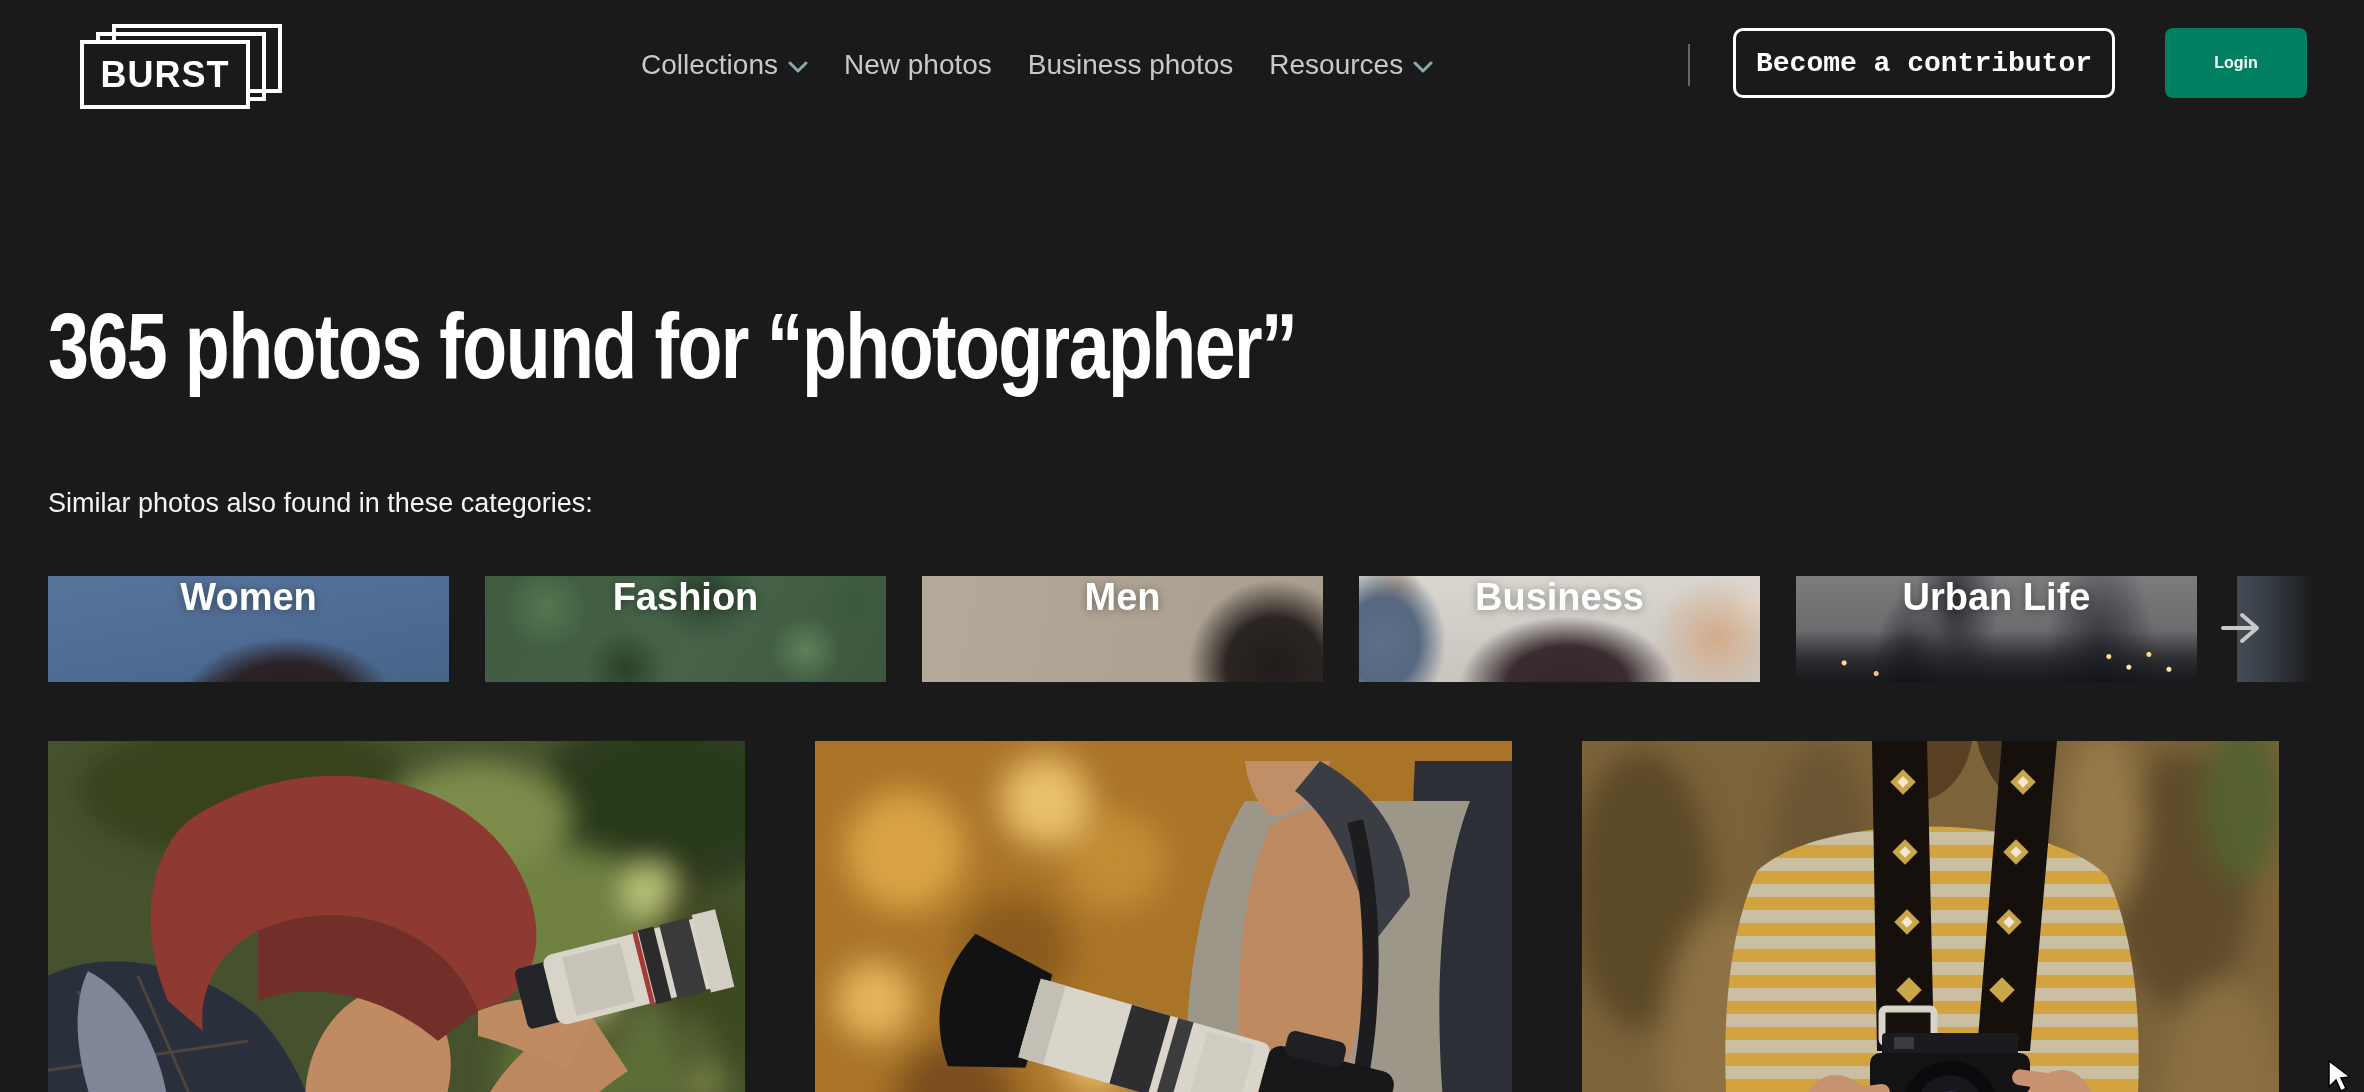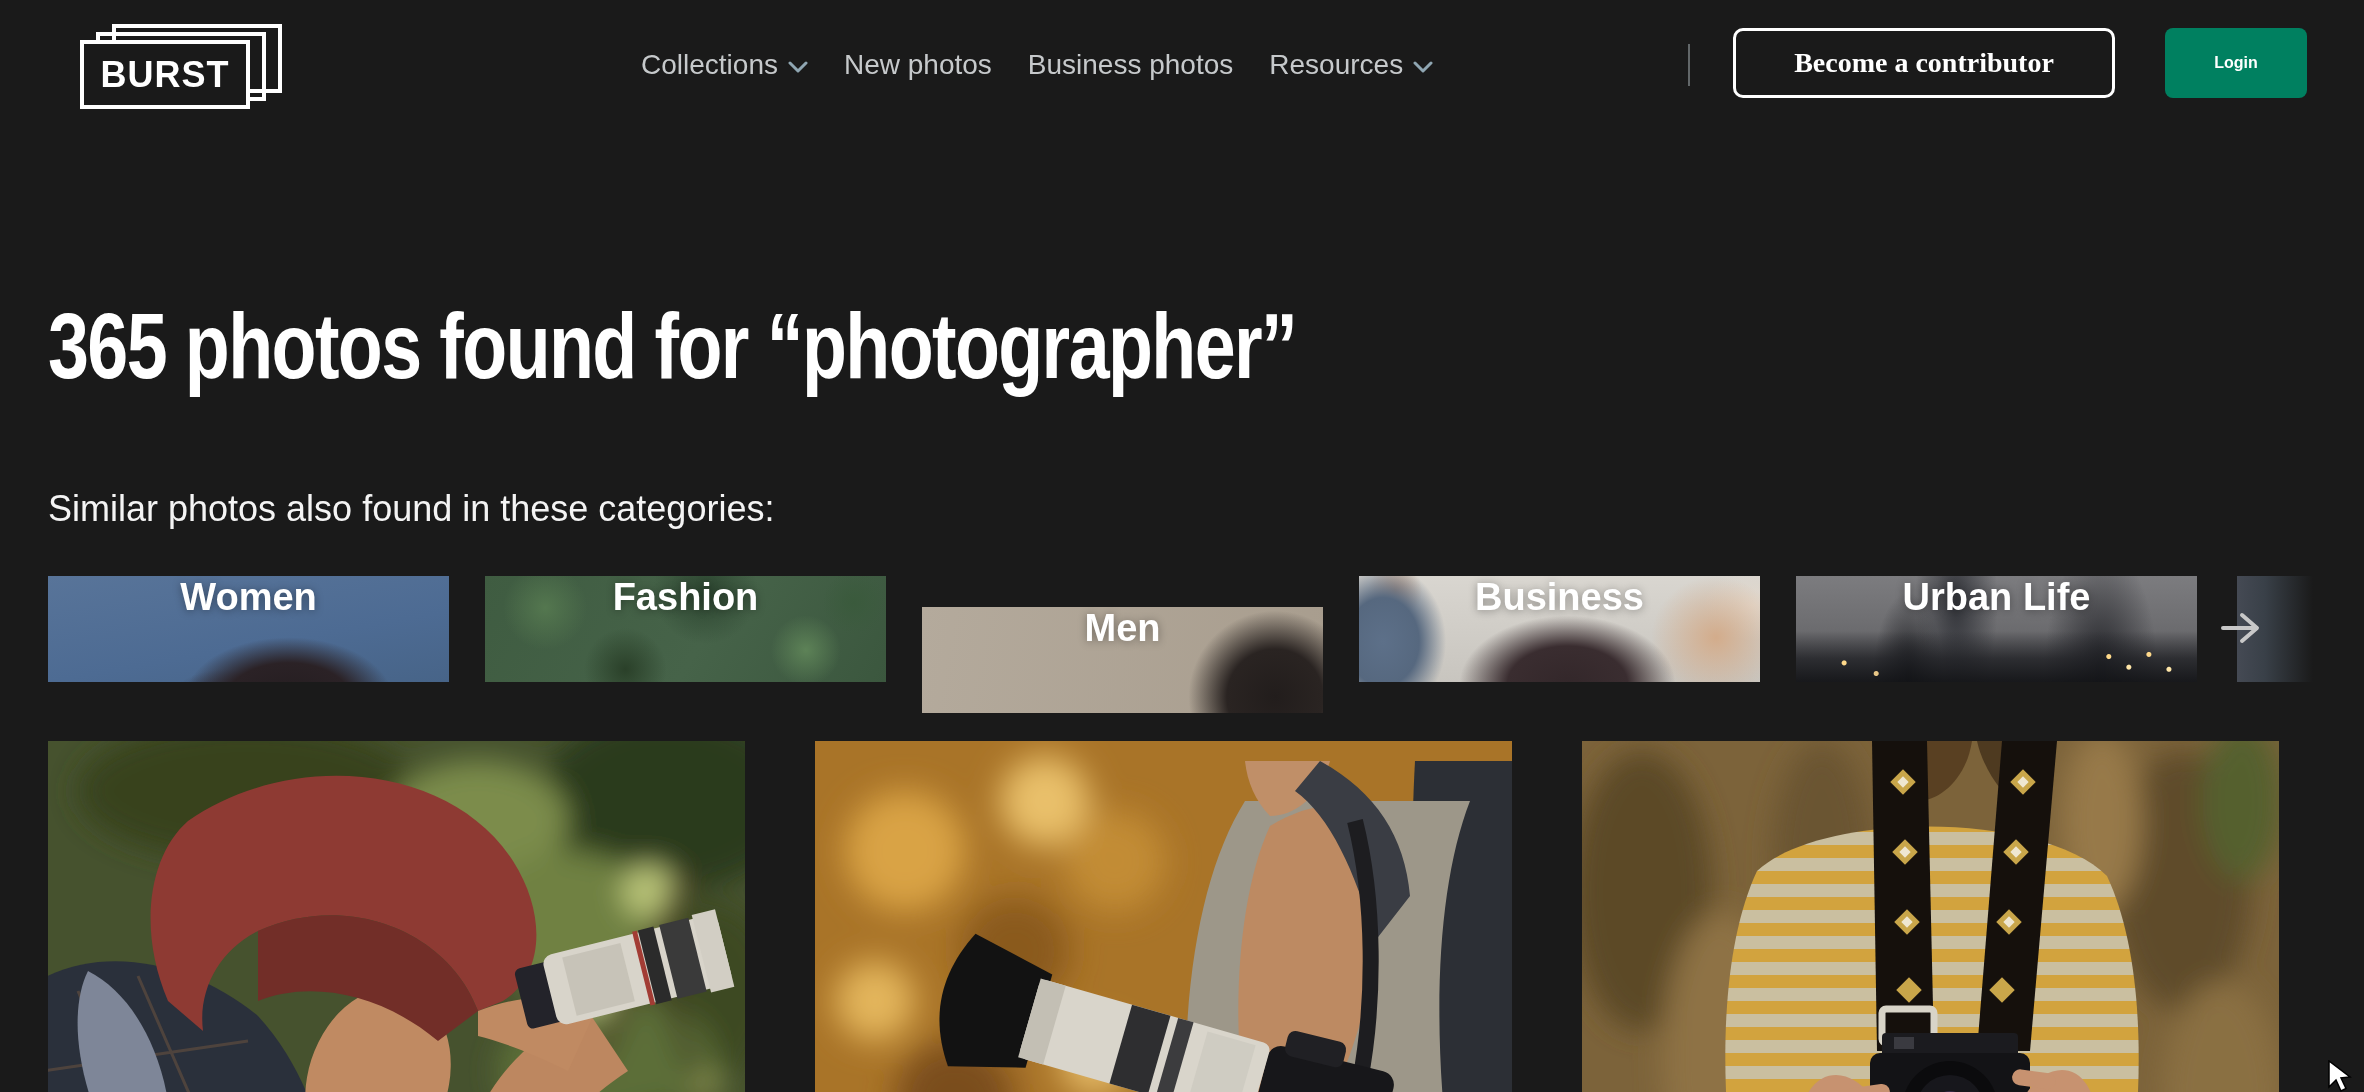--- a/index.html
+++ b/index.html
@@ -24,38 +24,38 @@
 
   .nav { position:absolute; left:612px; top:0; height:130px; display:flex; align-items:center; gap:36px; }
   .nav-item { display:flex; align-items:center; gap:10px; font-size:28px; color:#c6c9cb; cursor:pointer; white-space:nowrap; }
   .nav-item svg { margin-top:4px; }
 
   .nav-divider { position:absolute; left:1659px; top:44px; width:2px; height:42px; background:#626769; }
 
   .btn-contributor {
     position:absolute; left:1704px; top:28px; width:382px; height:70px;
     background:transparent; border:3px solid #ffffff; border-radius:10px;
-    color:#fff; font-size:28px; font-weight:700; font-family:Liberation Serif, serif; cursor:pointer;
+    color:#fff; font-size:28px; font-weight:700; font-family:Liberation Mono, monospace; cursor:pointer;
   }
   .btn-login {
     position:absolute; left:2136px; top:28px; width:142px; height:70px;
     background:#008060; border:none; border-radius:8px;
     color:#fff; font-size:16px; font-weight:700; font-family:inherit; cursor:pointer;
   }
 
   
   .hero-heading {
     position:absolute; left:48px; top:300px;
     font-size:92px; font-weight:700; letter-spacing:-2px; line-height:1;
     transform:scaleX(0.8); transform-origin:left center;
     white-space:nowrap; color:#ffffff;
   }
   .hero-sub {
     position:absolute; left:48px; top:488px;
-    font-size:36px; font-weight:400; color:#f4f4f4;
+    font-size:27px; font-weight:400; color:#f4f4f4;
   }
 
   
   .tiles { position:absolute; left:48px; top:576px; height:106px; display:flex; gap:36px; }
   .tile {
     position:relative; width:401px; height:106px; flex:none; overflow:hidden;
     display:flex; justify-content:center; cursor:pointer;
   }
   .tile-label { position:relative; z-index:2; font-size:38px; font-weight:700; color:#fff; text-shadow:0 1px 8px rgba(0,0,0,0.35); }
 
@@ -68,21 +68,21 @@
     radial-gradient(circle 60px at 15% 30%, #54774f 0%, rgba(0,0,0,0) 70%),
     radial-gradient(circle 50px at 80% 70%, #5d8257 0%, rgba(0,0,0,0) 70%),
     radial-gradient(circle 70px at 55% 15%, #2c4530 0%, rgba(0,0,0,0) 75%),
     radial-gradient(circle 55px at 35% 88%, #2a4029 0%, rgba(0,0,0,0) 75%),
     radial-gradient(circle 45px at 92% 25%, #3a5a3c 0%, rgba(0,0,0,0) 70%),
     linear-gradient(120deg,#3f5c41 0%, #466349 55%, #3b573e 100%); }
 
   .tile-men { background:
     radial-gradient(ellipse 120px 120px at 88% 85%, #221d1c 0%, #2a2422 40%, rgba(0,0,0,0) 72%),
     radial-gradient(ellipse 200px 80px at 103% 125%, #1d1918 0%, rgba(0,0,0,0) 70%),
-    linear-gradient(100deg,#b4aa9c 0%, #a89d8e 100%); margin-top: 31px; }
+    linear-gradient(100deg,#b4aa9c 0%, #a89d8e 100%); }
 
   .tile-business { background:
     radial-gradient(ellipse 90px 110px at 6% 62%, #5d7089 0%, #56687f 40%, rgba(0,0,0,0) 70%),
     radial-gradient(circle 42px at 9% 14%, #c9a183 0%, rgba(0,0,0,0) 65%),
     radial-gradient(ellipse 150px 95px at 52% 102%, #33272a 0%, #3a2d30 40%, rgba(0,0,0,0) 72%),
     radial-gradient(ellipse 95px 90px at 89% 58%, #d3ac8b 0%, rgba(0,0,0,0) 68%),
     radial-gradient(ellipse 70px 50px at 98% 28%, #e4d9cd 0%, rgba(0,0,0,0) 70%),
     linear-gradient(180deg,#d9d6d0 0%, #c8c5bf 100%); }
 
   .tile-urban { background:

